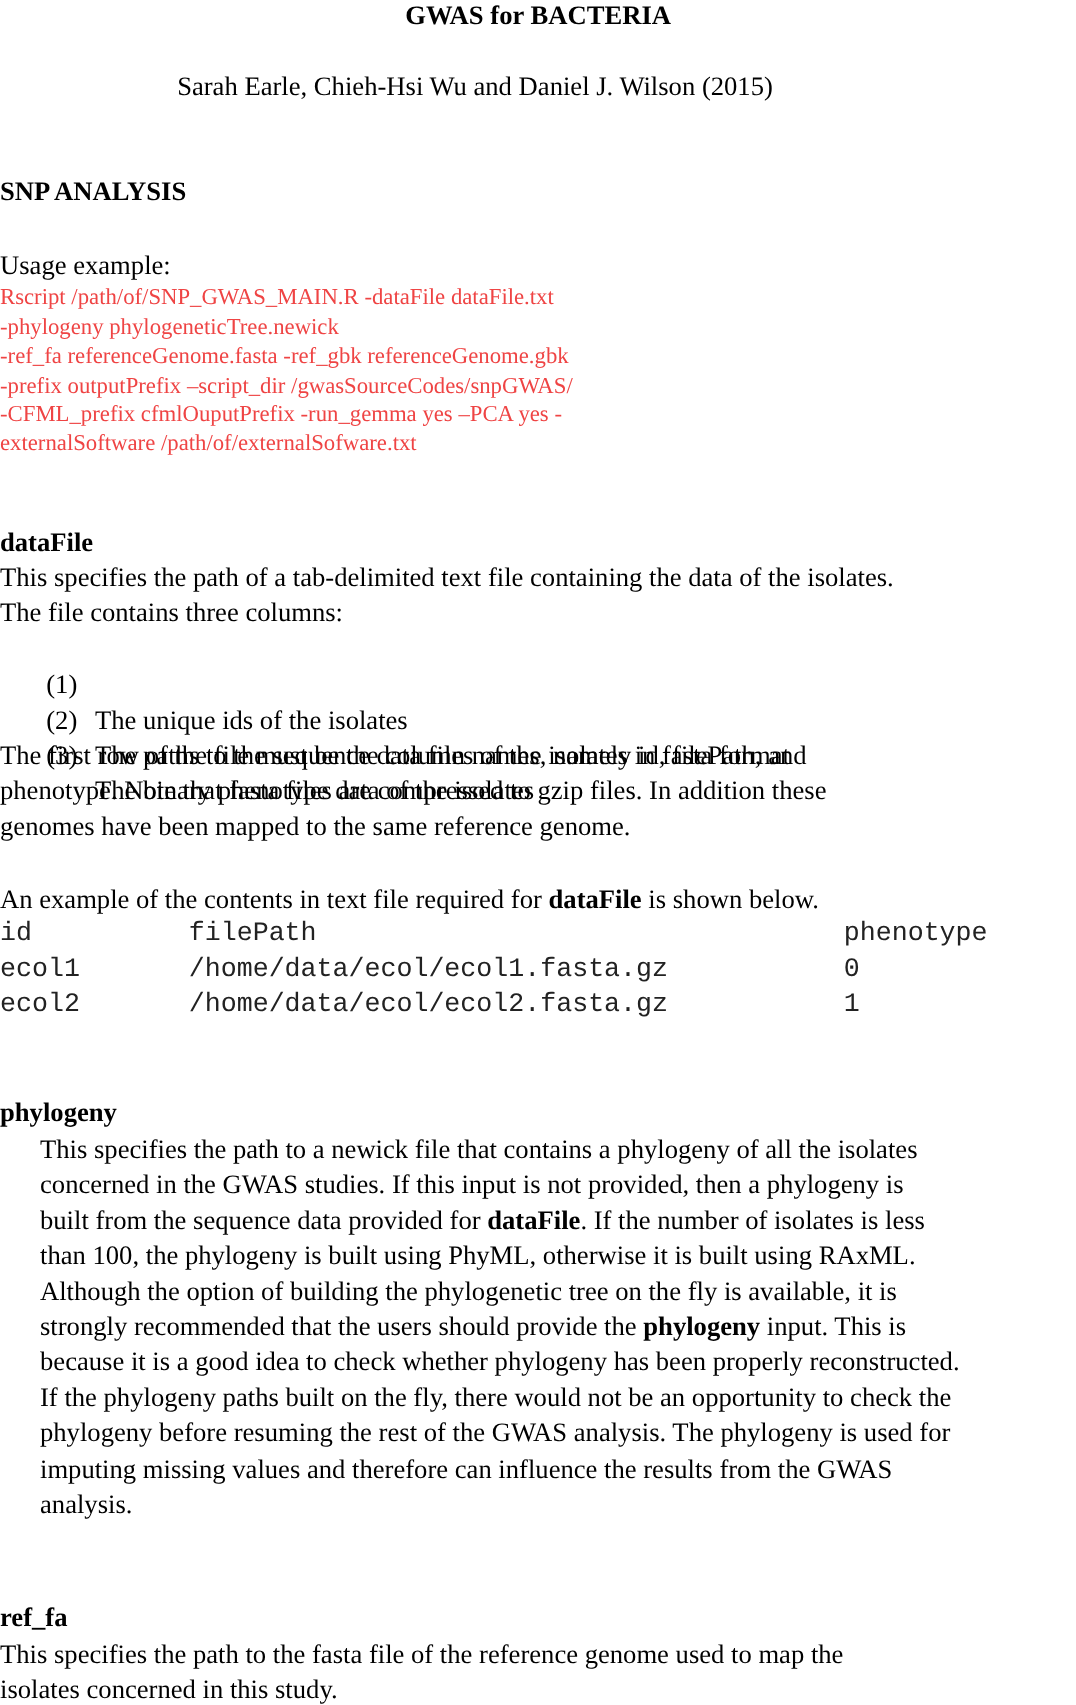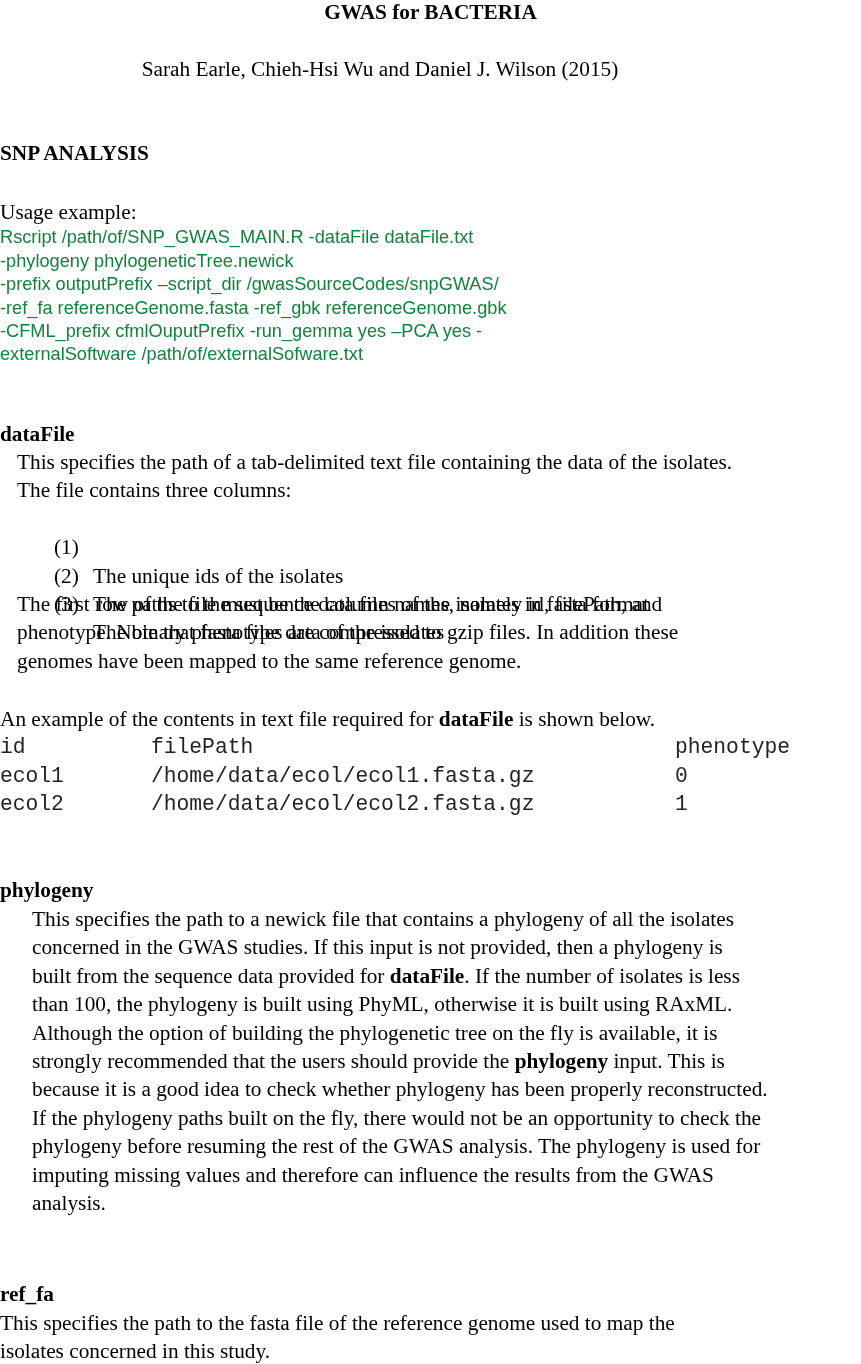--- a/index.html
+++ b/index.html
@@ -16,21 +16,21 @@
     .authors {
       position: absolute; top: 55px; left: 0; width: 760px; text-align: center;
       font-size: 21.3px; line-height: 28px;
     }
     .section-heading {
       position: absolute; left: 0; font-weight: bold; font-size: 21.3px; line-height: 28px;
     }
     .block { position: absolute; left: 0; width: 821px; }
     .line { white-space: pre; height: 28.4px; }
     .mono {
-      font-family: Liberation Sans, sans-serif; font-size: 18.2px; color: #15803d;
+      font-family: Liberation Serif, serif; font-size: 18.2px; color: #ef4444;
       white-space: pre; height: 23.4px; line-height: 23.4px;
     }
     .tbl-row { font-family: "Liberation Mono", monospace; font-size: 21.3px; height: 28.4px; line-height: 28.4px; position: relative; color: #222; }
     .tbl-row span { position: absolute; top: 0; white-space: pre; }
     .c1 { left: 0; } .c2 { left: 151px; } .c3 { left: 675px; }
     .list-item { position: relative; height: 28.4px; white-space: pre; }
     .list-item .num { position: absolute; left: 37px; }
     .list-item .txt { position: absolute; left: 76px; }
     b { font-weight: bold; }
   </style>
@@ -41,28 +41,28 @@
 
   <div class="title">GWAS for BACTERIA</div>
   <div class="authors">Sarah Earle, Chieh-Hsi Wu and Daniel J. Wilson (2015)</div>
 
   <div class="section-heading" style="top:139px;">SNP ANALYSIS</div>
 
   <div class="block" style="top:198px;">
     <div class="line">Usage example:</div>
     <div class="mono">Rscript /path/of/SNP_GWAS_MAIN.R -dataFile dataFile.txt</div>
     <div class="mono">-phylogeny phylogeneticTree.newick</div>
+    <div class="mono">-ref_fa referenceGenome.fasta -ref_gbk referenceGenome.gbk</div>
     <div class="mono">-prefix outputPrefix –script_dir /gwasSourceCodes/snpGWAS/</div>
-    <div class="mono">-ref_fa referenceGenome.fasta -ref_gbk referenceGenome.gbk</div>
     <div class="mono">-CFML_prefix cfmlOuputPrefix -run_gemma yes –PCA yes -</div>
     <div class="mono">externalSoftware /path/of/externalSofware.txt</div>
   </div>
 
   <div class="section-heading" style="top:420px;">dataFile</div>
-  <div class="block" style="top:448px;margin-left:17px;">
+  <div class="block" style="top:448px;">
     <div class="line">This specifies the path of a tab-delimited text file containing the data of the isolates.</div>
     <div class="line">The file contains three columns:</div>
     <div class="list-item">
       <span class="num">(1)</span>
       <span class="txt">The unique ids of the isolates</span>
     </div>
     <div class="list-item">
       <span class="num">(2)</span>
       <span class="txt">The paths to the sequence data files of the isolates in fasta format</span>
     </div>

